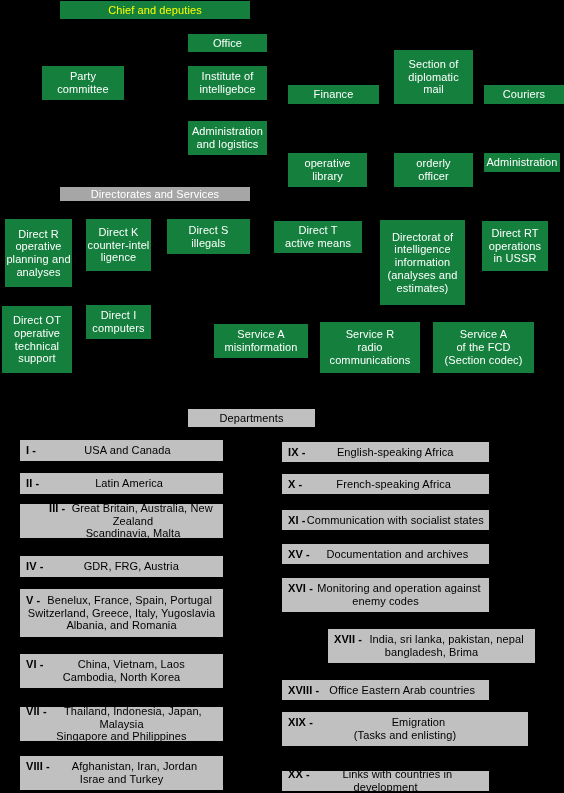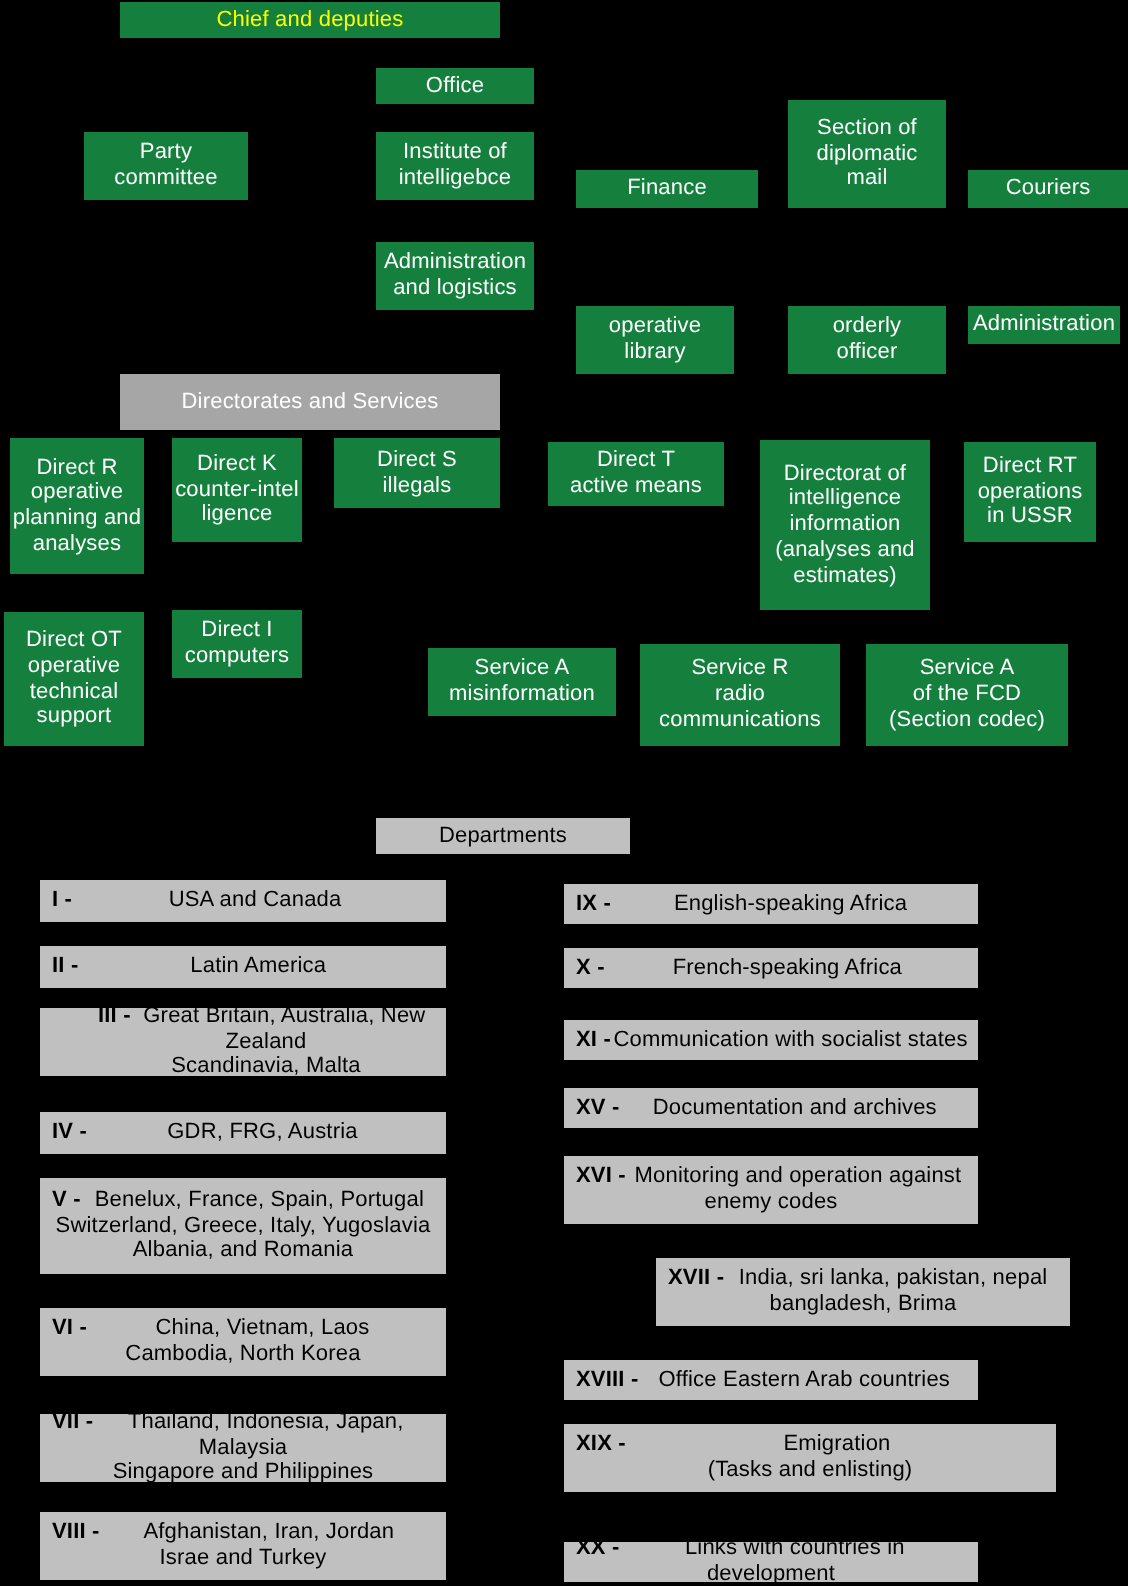--- a/index.html
+++ b/index.html
@@ -100,21 +100,21 @@
 
 <div class="box org" style="left:394px;top:153px;width:79px;height:34px;">
   <span class="nowrap">orderly
 officer</span>
 </div>
 
 <div class="box org" style="left:484px;top:153px;width:76px;height:19px;">
   <span class="nowrap">Administration</span>
 </div>
 
-<div class="box strip" style="left:60px;top:187px;width:190px;height:28px;">
+<div class="box strip" style="left:60px;top:187px;width:190px;height:14px;">
   <span class="nowrap">Directorates    and         Services</span>
 </div>
 
 <div class="box org" style="left:5px;top:219px;width:67px;height:68px;">
   <span class="nowrap">Direct R
 operative
 planning and
 analyses</span>
 </div>
 

